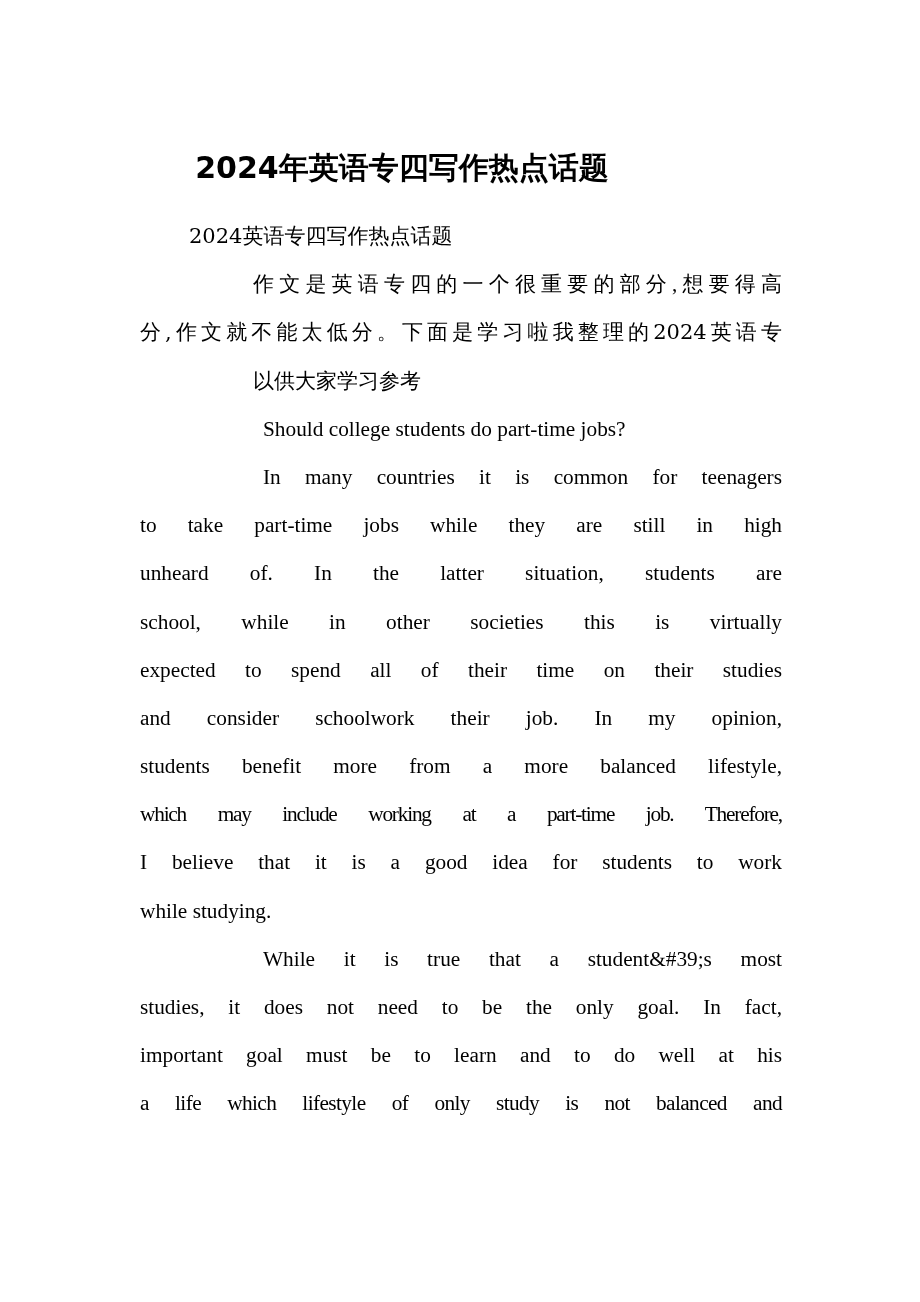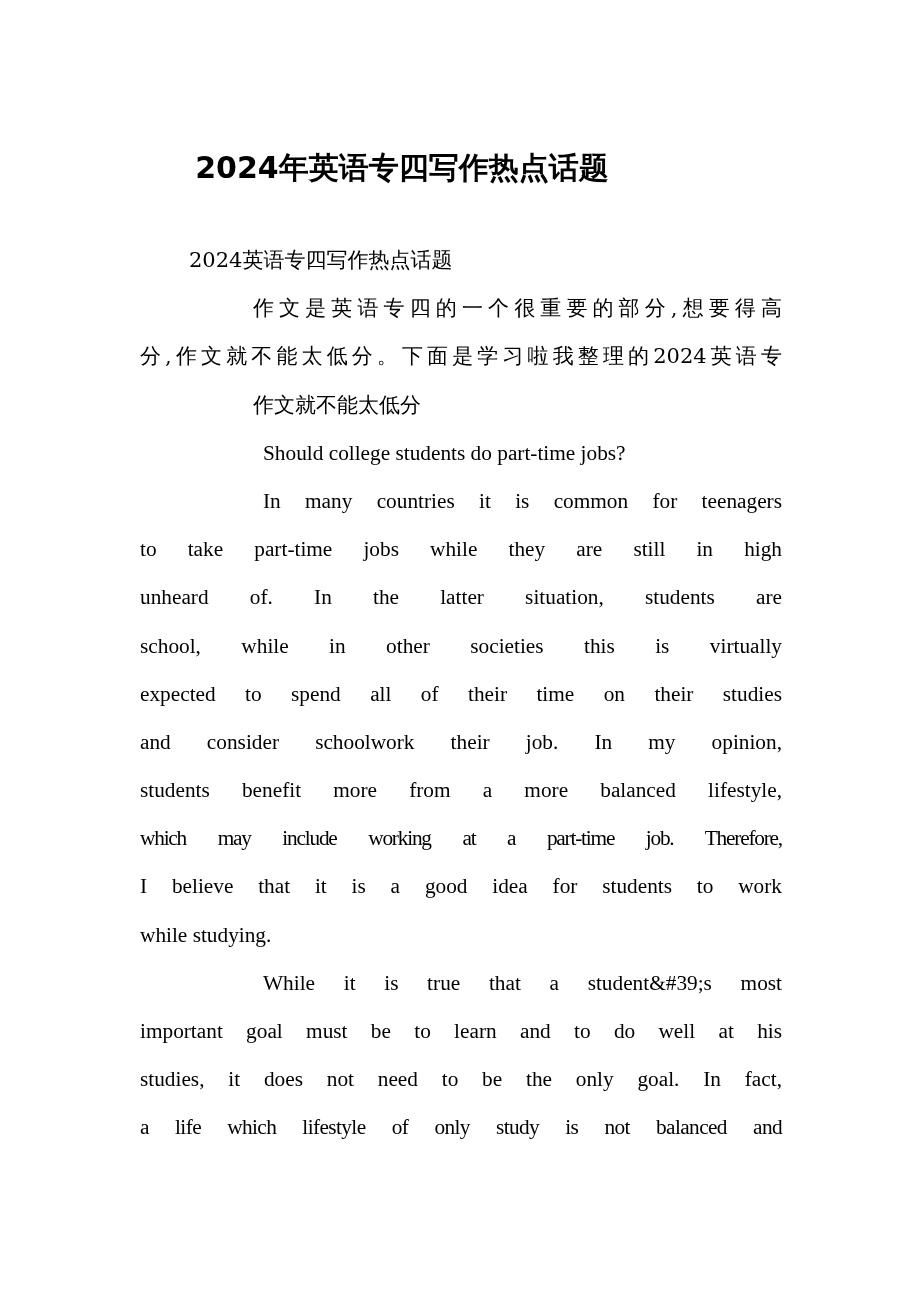--- a/index.html
+++ b/index.html
@@ -30,21 +30,21 @@
       text-align: center;
       font-family: "DejaVu Sans", sans-serif;
       font-weight: bold;
       font-size: 30px;
       line-height: 48px;
       letter-spacing: 0px;
     }
     .body-text {
       position: absolute;
       left: 140px;
-      top: 236px;
+      top: 212px;
       width: 642px;
       font-family: "DejaVu Serif", serif;
       font-size: 21px;
       line-height: 48.2px;
     }
     .line {
       display: block;
       height: 48.2px;
       white-space: nowrap;
       overflow: visible;
@@ -53,56 +53,56 @@
       text-align: justify;
       text-align-last: justify;
       white-space: normal;
     }
     .mono {
       font-family: Liberation Serif, serif;
       font-size: 21.3px;
     }
     .indent-1 { padding-left: 49px; }
     .indent-2 { padding-left: 123px; }
-    .cjk-indent { padding-left: 113px; }
+    .cjk-indent { padding-left: 113px; font-family: Liberation Serif, serif; }
   </style>
 </head>
 <body>
 
 <div class="page">
 
   <h1 class="title" style="margin:0;">2024年英语专四写作热点话题</h1>
 
   <div class="body-text">
 
     <span class="line indent-1">2024英语专四写作热点话题</span>
 
     <div>
       <span class="line justify cjk-indent">作文是英语专四的一个很重要的部分,想要得高</span>
       <span class="line justify">分,作文就不能太低分。下面是学习啦我整理的2024英语专</span>
     </div>
 
-    <span class="line cjk-indent">作文就不能太低分</span>
+    <span class="line cjk-indent">以供大家学习参考</span>
 
     <span class="line mono indent-2">Should college students do part-time jobs?</span>
 
     <div class="mono">
       <span class="line justify indent-2">In many countries it is common for teenagers</span>
       <span class="line justify">to take part-time jobs while they are still in high</span>
       <span class="line justify">unheard of. In the latter situation, students are</span>
       <span class="line justify">school, while in other societies this is virtually</span>
       <span class="line justify">expected to spend all of their time on their studies</span>
       <span class="line justify">and consider schoolwork their job. In my opinion,</span>
       <span class="line justify">students benefit more from a more balanced lifestyle,</span>
       <span class="line justify" style="letter-spacing:-1.2px;">which may include working at a part-time job. Therefore,</span>
       <span class="line justify">I believe that it is a good idea for students to work</span>
       <span class="line">while studying.</span>
     </div>
 
     <div class="mono">
       <span class="line justify indent-2">While it is true that a student&amp;#39;s most</span>
+      <span class="line justify">studies, it does not need to be the only goal. In fact,</span>
       <span class="line justify">important goal must be to learn and to do well at his</span>
-      <span class="line justify">studies, it does not need to be the only goal. In fact,</span>
       <span class="line justify" style="letter-spacing:-0.6px;">a life which lifestyle of only study is not balanced and</span>
     </div>
 
   </div>
 </div>
 
 </body></html>

